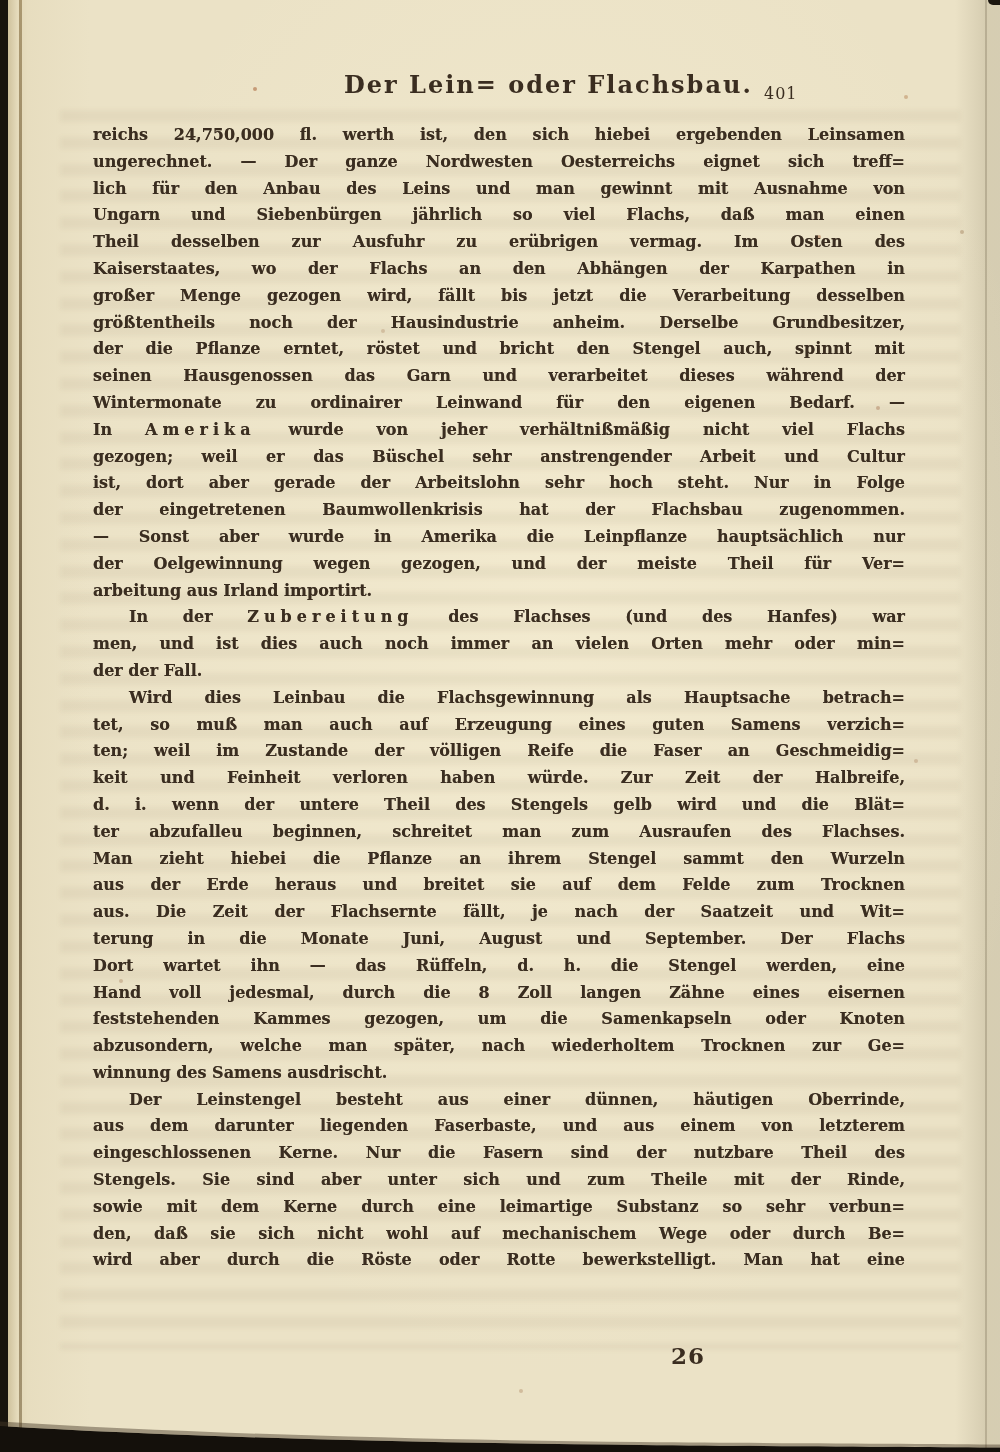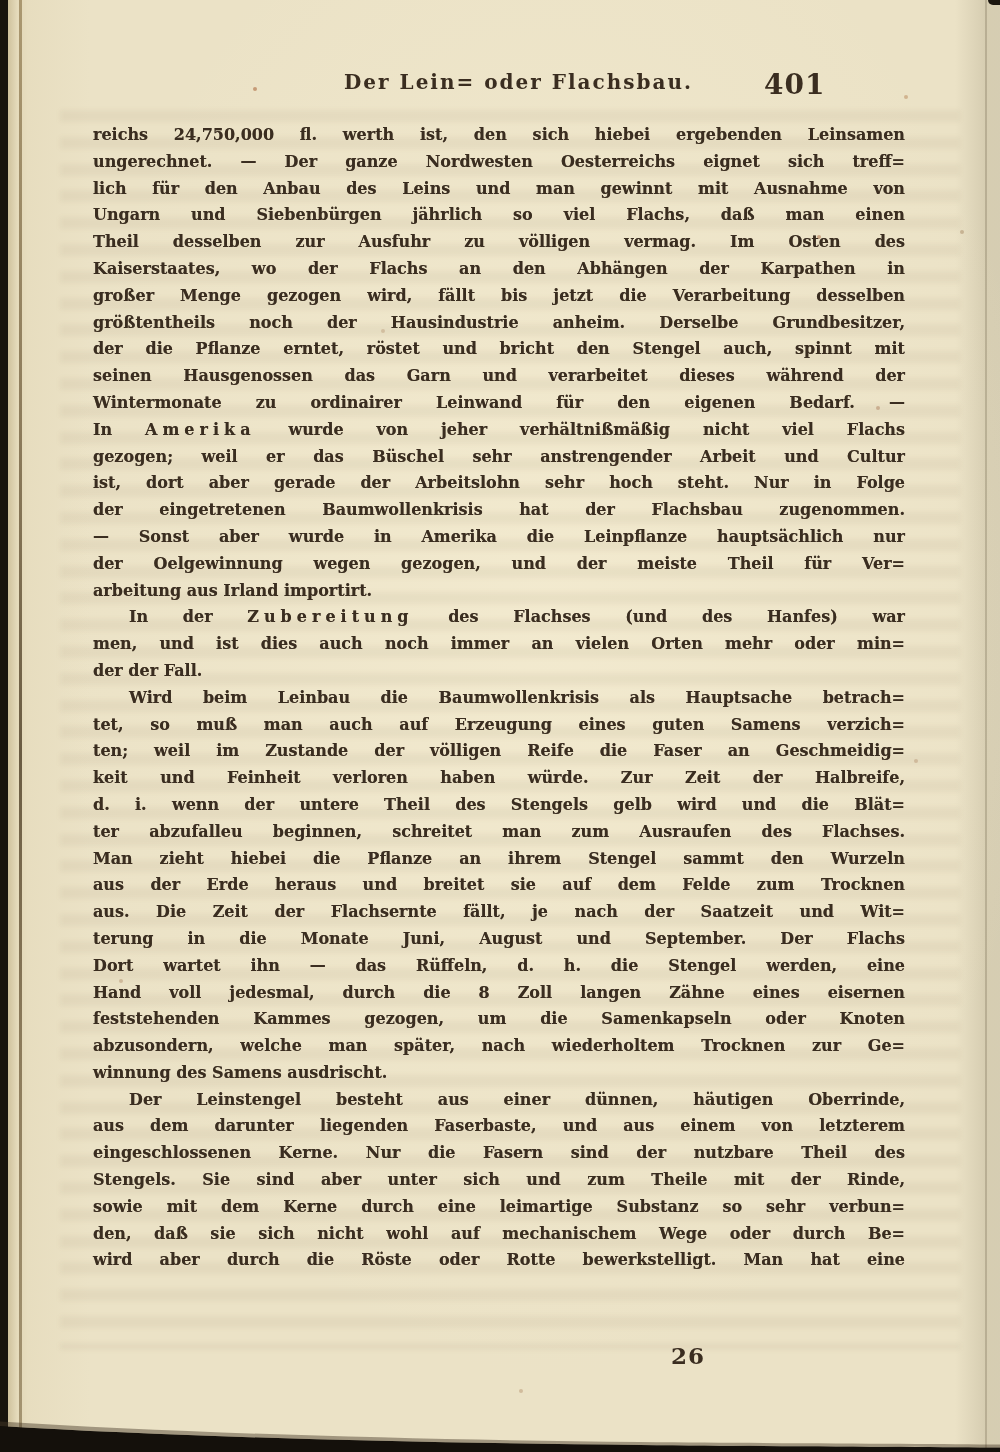--- a/index.html
+++ b/index.html
@@ -21,22 +21,22 @@
   .spine-gradient{position:absolute;left:8px;top:0;width:14px;height:100%;
     background:linear-gradient(90deg, #cfc29d 0%, #e6dcbd 70%, rgba(230,220,189,0) 100%);}
   .fold-line{position:absolute;left:19px;top:0;width:2.5px;height:100%;
     background:linear-gradient(180deg,#a08c63 0%,#7c6a4a 30%,#54452d 52%,#7c6a4a 72%,#9b8a66 100%);
     opacity:.85;}
   .right-edge-line{position:absolute;right:13px;top:0;width:2px;height:100%;background:rgba(130,118,92,.35);}
   .corner-mark{position:absolute;right:0;top:0;width:12px;height:5px;background:#1b160f;border-radius:0 0 0 7px;}
   .bottom-shadow{position:absolute;left:0;bottom:0;width:1000px;height:34px;display:block;}
   
   .running-title{position:absolute;left:344px;top:70px;
-    font-size:20px;font-weight:bold;letter-spacing:2px;white-space:nowrap;}
-  .folio{position:absolute;left:764px;top:68px;font-size:28px;font-weight:bold;letter-spacing:1px;}
+    font-size:24px;font-weight:bold;letter-spacing:2px;white-space:nowrap;}
+  .folio{position:absolute;left:764px;top:84px;font-size:16px;font-weight:normal;letter-spacing:1px;}
   
   .bleed{position:absolute;left:60px;top:110px;width:900px;height:1240px;pointer-events:none;
     background:repeating-linear-gradient(180deg,
       rgba(112,92,62,.06) 0px, rgba(112,92,62,.06) 12px,
       rgba(112,92,62,0) 12px, rgba(112,92,62,0) 26.8px);
     filter:blur(2px);}
   
   .text-block{position:absolute;left:93px;top:122px;width:812px;}
   .line{
     font-size:16px;font-weight:bold;
@@ -78,38 +78,38 @@
   <div class="specks"></div>
 
   <div class="running-title">Der Lein= oder Flachsbau.</div>
   <div class="folio">401</div>
 
   <div class="text-block">
       <div class="line">reichs 24,750,000 fl. werth ist, den sich hiebei ergebenden Leinsamen</div>
       <div class="line">ungerechnet. — Der ganze Nordwesten Oesterreichs eignet sich treff=</div>
       <div class="line">lich für den Anbau des Leins und man gewinnt mit Ausnahme von</div>
       <div class="line">Ungarn und Siebenbürgen jährlich so viel Flachs, daß man einen</div>
-      <div class="line">Theil desselben zur Ausfuhr zu völligen vermag. Im Osten des</div>
+      <div class="line">Theil desselben zur Ausfuhr zu erübrigen vermag. Im Osten des</div>
       <div class="line">Kaiserstaates, wo der Flachs an den Abhängen der Karpathen in</div>
       <div class="line">großer Menge gezogen wird, fällt bis jetzt die Verarbeitung desselben</div>
       <div class="line">größtentheils noch der Hausindustrie anheim. Derselbe Grundbesitzer,</div>
       <div class="line">der die Pflanze erntet, röstet und bricht den Stengel auch, spinnt mit</div>
       <div class="line">seinen Hausgenossen das Garn und verarbeitet dieses während der</div>
       <div class="line">Wintermonate zu ordinairer Leinwand für den eigenen Bedarf. —</div>
       <div class="line"><span>In </span><span class="gesperrt">Amerika</span><span> wurde von jeher verhältnißmäßig nicht viel Flachs</span></div>
       <div class="line">gezogen; weil er das Büschel sehr anstrengender Arbeit und Cultur</div>
       <div class="line">ist, dort aber gerade der Arbeitslohn sehr hoch steht. Nur in Folge</div>
       <div class="line">der eingetretenen Baumwollenkrisis hat der Flachsbau zugenommen.</div>
       <div class="line">— Sonst aber wurde in Amerika die Leinpflanze hauptsächlich nur</div>
       <div class="line">der Oelgewinnung wegen gezogen, und der meiste Theil für Ver=</div>
       <div class="line last">arbeitung aus Irland importirt.</div>
       <div class="line indent"><span>In der </span><span class="gesperrt">Zubereitung</span><span> des Flachses (und des Hanfes) war</span></div>
       <div class="line">men, und ist dies auch noch immer an vielen Orten mehr oder min=</div>
       <div class="line last">der der Fall.</div>
-      <div class="line indent">Wird beim Leinbau die Baumwollenkrisis als Hauptsache betrach=</div>
+      <div class="line indent">Wird dies Leinbau die Flachsgewinnung als Hauptsache betrach=</div>
       <div class="line">tet, so muß man auch auf Erzeugung eines guten Samens verzich=</div>
       <div class="line">ten; weil im Zustande der völligen Reife die Faser an Geschmeidig=</div>
       <div class="line">keit und Feinheit verloren haben würde. Zur Zeit der Halbreife,</div>
       <div class="line">d. i. wenn der untere Theil des Stengels gelb wird und die Blät=</div>
       <div class="line">ter abzufalleu beginnen, schreitet man zum Ausraufen des Flachses.</div>
       <div class="line">Man zieht hiebei die Pflanze an ihrem Stengel sammt den Wurzeln</div>
       <div class="line">aus der Erde heraus und breitet sie auf dem Felde zum Trocknen</div>
       <div class="line">aus. Die Zeit der Flachsernte fällt, je nach der Saatzeit und Wit=</div>
       <div class="line">terung in die Monate Juni, August und September. Der Flachs</div>
       <div class="line">Dort wartet ihn — das Rüffeln, d. h. die Stengel werden, eine</div>

